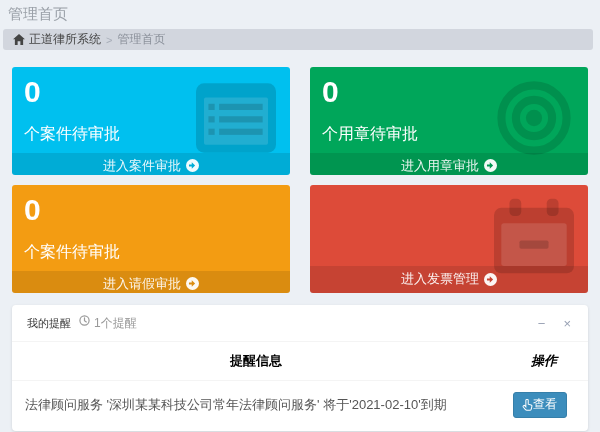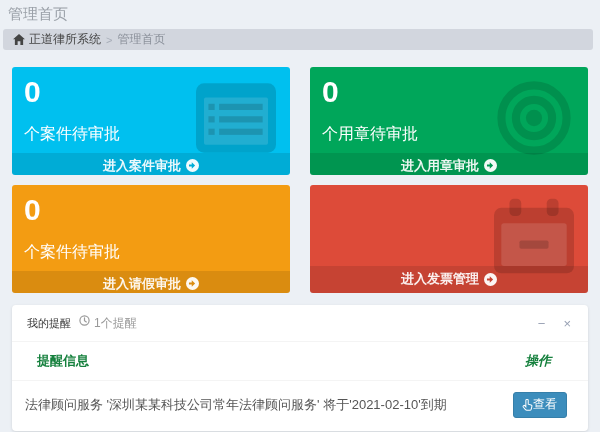--- a/index.html
+++ b/index.html
@@ -72,21 +72,20 @@
     display: block;
     text-align: center;
     padding: 4px 0 5px 0;
     font-size: 13px;
     color: rgba(255,255,255,0.92);
     background: rgba(0,0,0,0.1);
     text-decoration: none;
     position: relative;
     z-index: 1;
     cursor: pointer;
-    font-weight: bold;
   }
   .tile-footer .footer-inner { display: inline-flex; align-items: center; gap: 5px; }
   .arrow-svg { width: 13px; height: 13px; display: block; }
   .aqua   .arrow-core { fill: #00add7; }
   .green  .arrow-core { fill: #009551; }
   .yellow .arrow-core { fill: #db8c10; }
   .red    .arrow-core { fill: #c64233; }
 
   
   .panel {
@@ -116,23 +115,23 @@
     border: none;
     color: #97a0b3;
     font-size: 13px;
     cursor: pointer;
     line-height: 1;
     padding: 2px;
   }
 
   table.reminder-table { width: 100%; border-collapse: collapse; font-size: 13px; }
   .reminder-table th {
-    text-align: left;
+    text-align: center;
     font-weight: bold;
-    color: #15803d;
+    color: #000000;
     padding: 10px 25px;
     border-bottom: 1px solid #f4f4f4;
   }
   .reminder-table th.action-col { width: 88px; font-style: italic; }
   .reminder-table td { padding: 11px 13px 13px 13px; color: #555; }
 
   .btn-view {
     background: #3c8dbc;
     border: 1px solid #367fa9;
     color: #fff;

